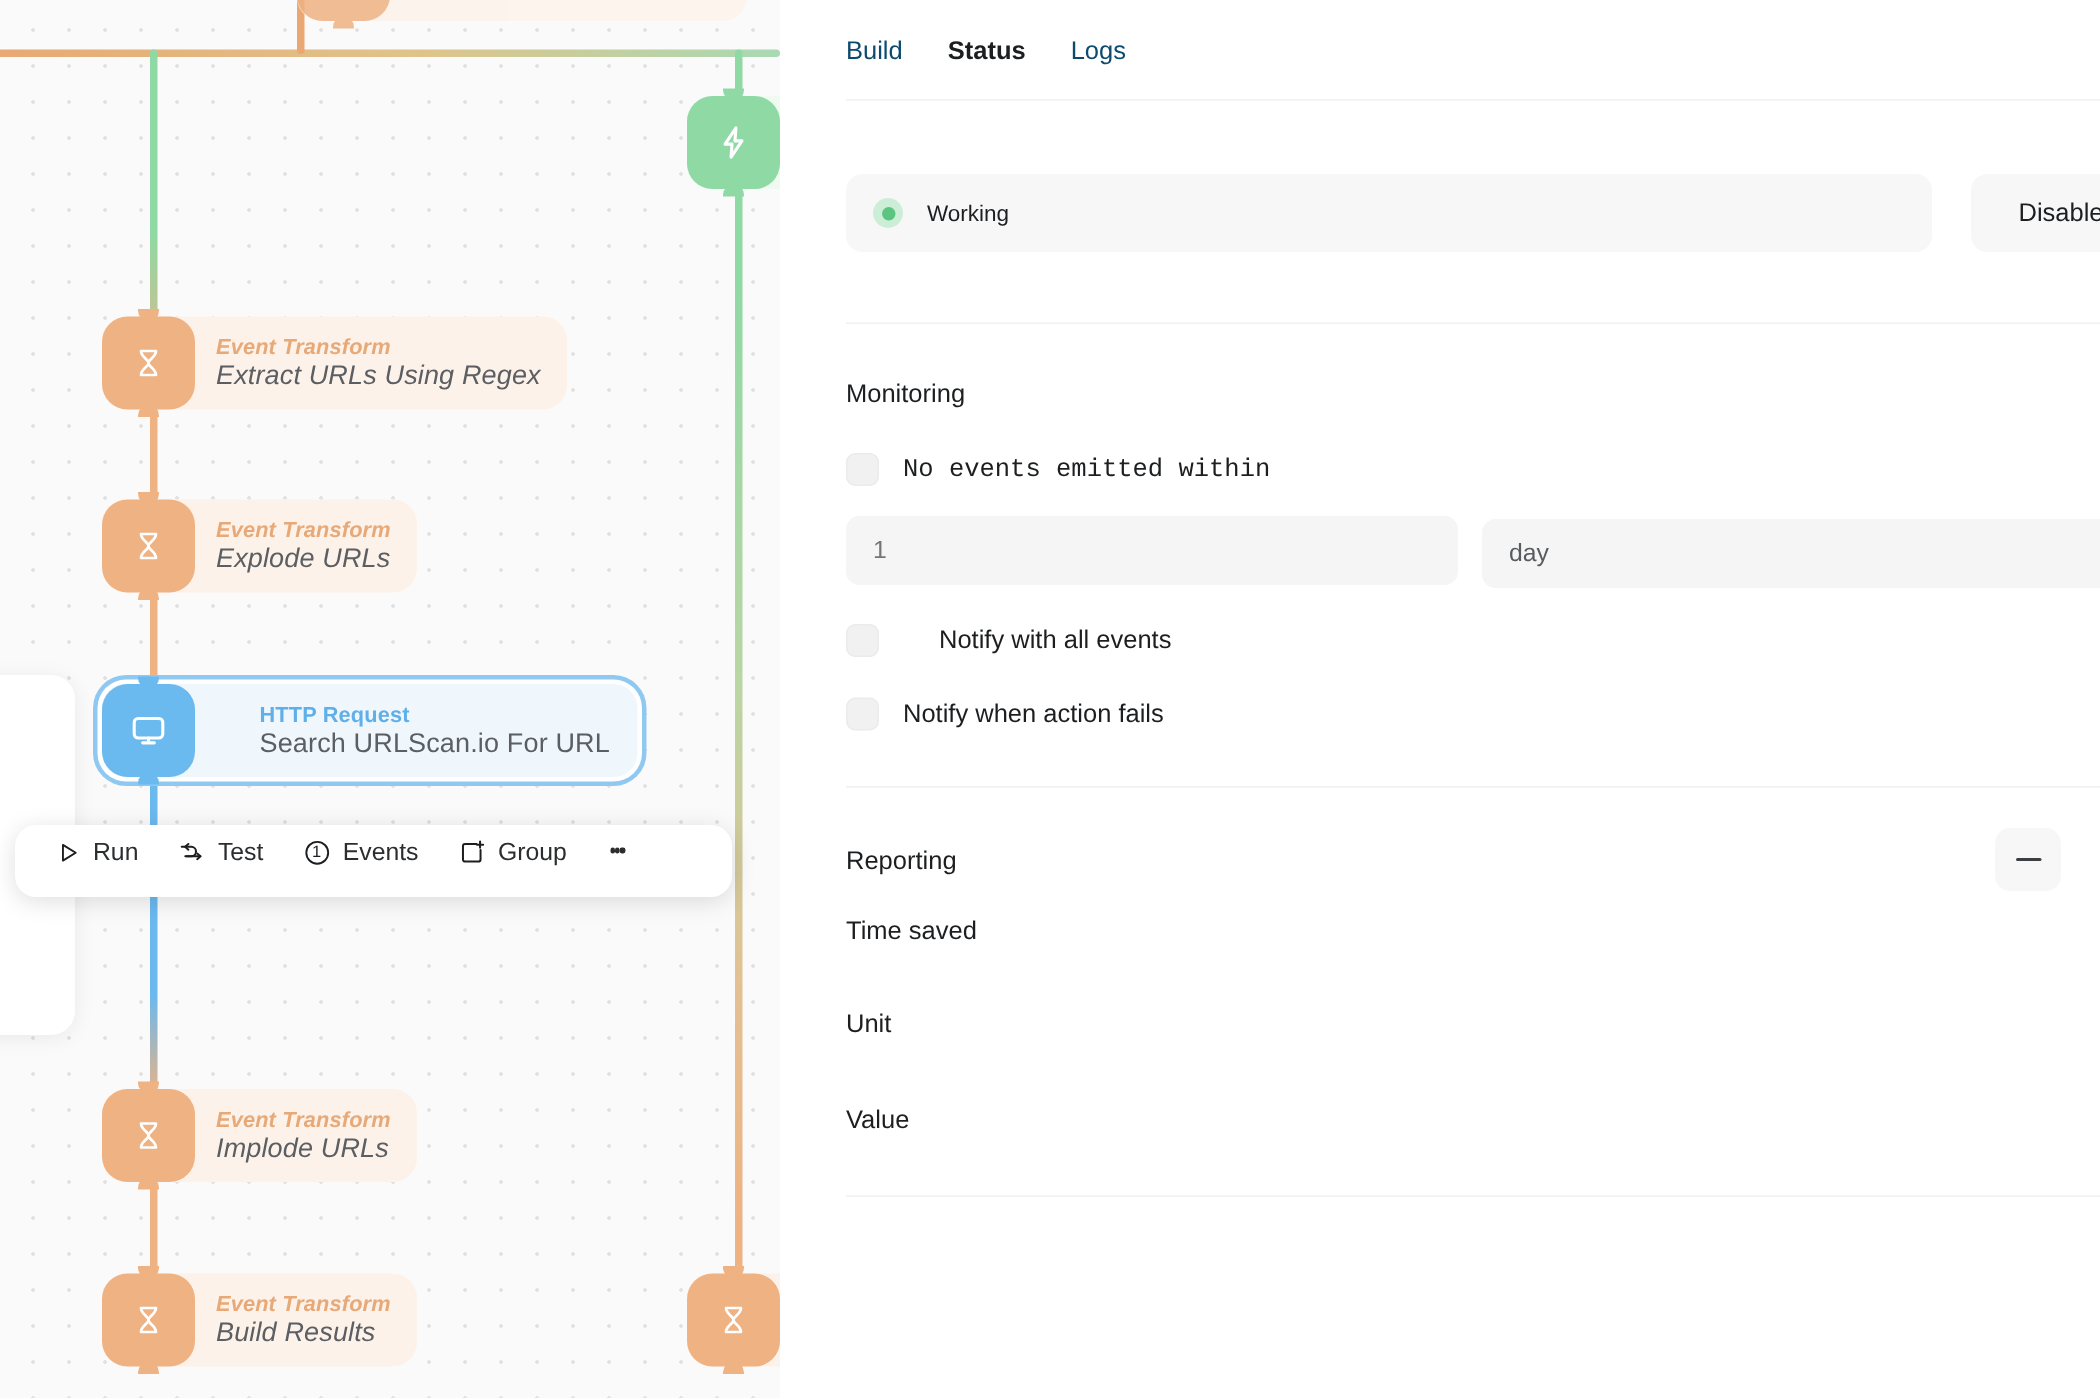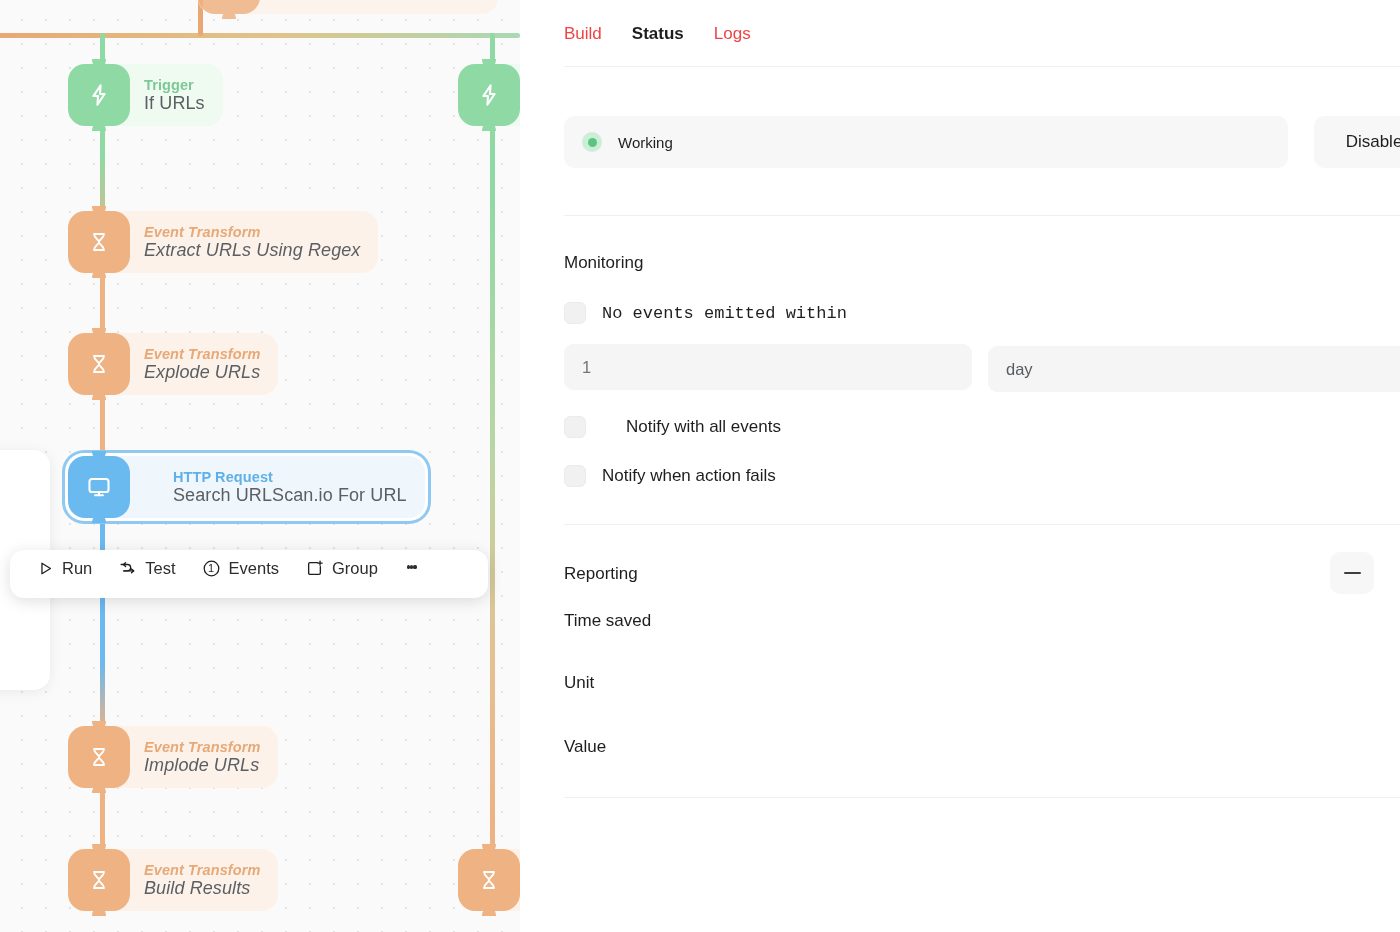--- a/index.html
+++ b/index.html
@@ -131,21 +131,21 @@
   
   #panel {
     position: relative;
     flex: 1 1 auto;
     height: 932px;
     background: #fff;
     padding: 0 0 0 44px;
     overflow: hidden;
   }
   #tabs { display: flex; gap: 30px; padding-top: 24px; }
-  .tab { font-size: 17px; color: #ef4444; cursor: pointer; padding-bottom: 4px; }
+  .tab { font-size: 17px; color: #0c4a6e; cursor: pointer; padding-bottom: 4px; }
   .tab.active { color: #1c1e20; font-weight: 700; }
 
   #tab-rule {
     position: absolute; left: 44px; right: 0; top: 66px;
     height: 1px; background: #f0f0f1;
   }
 
   
   #status-row {
     position: absolute; left: 44px; top: 116px;
@@ -231,31 +231,20 @@
 
     <div class="edge edge-h" style="left:-10px; top:33px; width:530px; background:linear-gradient(90deg,#e9a873,#dfc48a 55%,#a9d9b4);"></div>
     <div class="edge edge-v" style="left:198px; top:-4px; height:40px; background:#e9a873;"></div>
 
     <div class="edge edge-v" style="left:100px; top:33px; height:880px;
                 background:linear-gradient(180deg,#8ed9a4 0px,#8ed9a4 120px,#eeb283 235px,#eeb283 430px,#6ab9ef 470px,#6ab9ef 630px,#eeb283 700px,#eeb283 880px);"></div>
 
     <div class="edge edge-v" style="left:490px; top:33px; height:880px;
                 background:linear-gradient(180deg,#8ed9a4 0px,#8ed9a4 140px,#b9d6a4 420px,#e3c193 620px,#eeb283 790px,#eeb283 880px);"></div>
 
-    <div class="node n-green" style="left:68px; top:64px;">
-      <div class="tile">
-        <svg width="26" height="26" viewBox="0 0 24 24" fill="none" stroke="#ffffff" stroke-width="1.9" stroke-linejoin="round" stroke-linecap="round">
-          <path d="M13.5 3 6.8 13h4.3L10.5 21l6.7-10h-4.3z"></path>
-        </svg>
-      </div>
-      <div class="labels">
-        <div class="kind">Trigger</div>
-        <div class="title">If URLs</div>
-      </div>
-    </div>
 
     <div class="node n-orange" style="left:68px; top:211px;">
       <div class="tile">
         <svg width="24" height="24" viewBox="0 0 24 24" fill="none" stroke="#ffffff" stroke-width="1.8" stroke-linejoin="round" stroke-linecap="round">
           <path d="M7 4h10M7 20h10M7 4c0 4 5 5.5 5 8 0-2.5 5-4 5-8M7 20c0-4 5-5.5 5-8 0 2.5 5 4 5 8"></path>
         </svg>
       </div>
       <div class="labels">
         <div class="kind">Event Transform</div>
         <div class="title">Extract URLs Using Regex</div>

